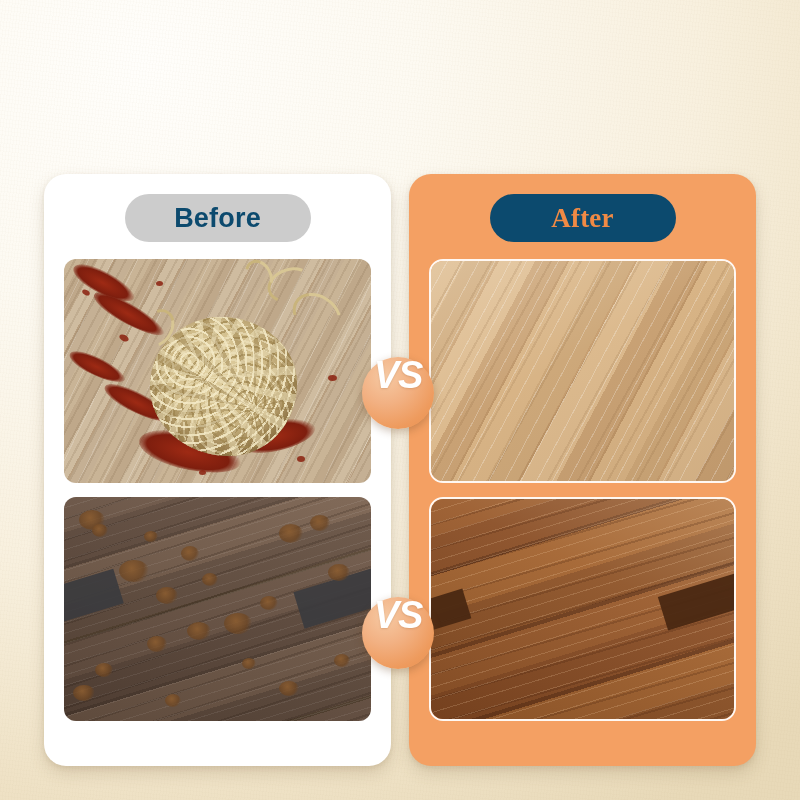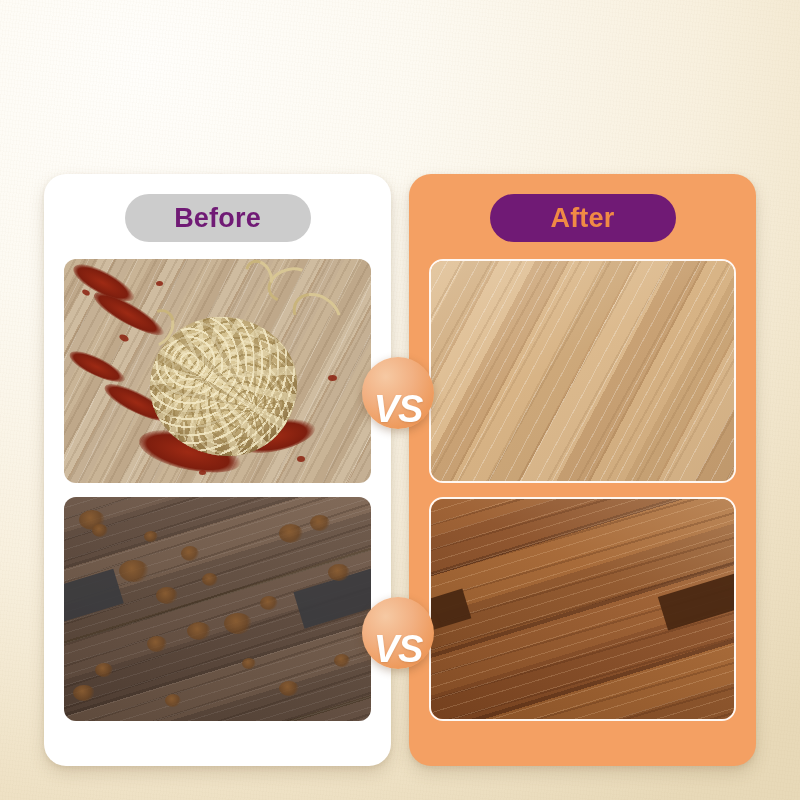--- a/index.html
+++ b/index.html
@@ -87,22 +87,22 @@
     border-radius: 26px;
     display: flex;
     align-items: center;
     justify-content: center;
     font-weight: 700;
     font-size: 27px;
     letter-spacing: .2px;
     margin-bottom: 17px;
     padding: 0 28px;
   }
-  .pill-before { background: #CCCCCC; color: #701a75; }
-  .pill-after  { background: #701a75; color: #F08A45; }
+  .pill-before { background: #CCCCCC; color: #0c4a6e; }
+  .pill-after  { background: #0c4a6e; color: #F08A45; font-family: Liberation Serif, serif; }
 
   
   .shot {
     position: relative;
     width: 100%;
     height: 224px;
     border-radius: 12px;
     overflow: hidden;
     margin-bottom: 14px;
   }
@@ -242,21 +242,21 @@
 
   
   .vs-badge {
     position: absolute;
     width: 72px;
     height: 72px;
     border-radius: 50%;
     background: radial-gradient(circle at 33% 27%, #F6C9A3 0%, #F2B183 38%, #EE9B5E 72%, #E98F4E 100%);
     box-shadow: 0 3px 8px rgba(110,70,35,.33);
     display: flex;
-    align-items: flex-end;
+    align-items: flex-start;
     justify-content: center;
     z-index: 9;
   }
   .vs-badge .vs-text {
     color: #FFFFFF;
     font-weight: 700;
     font-size: 38px;
     line-height: 1;
     letter-spacing: -1px;
     font-style: italic;

